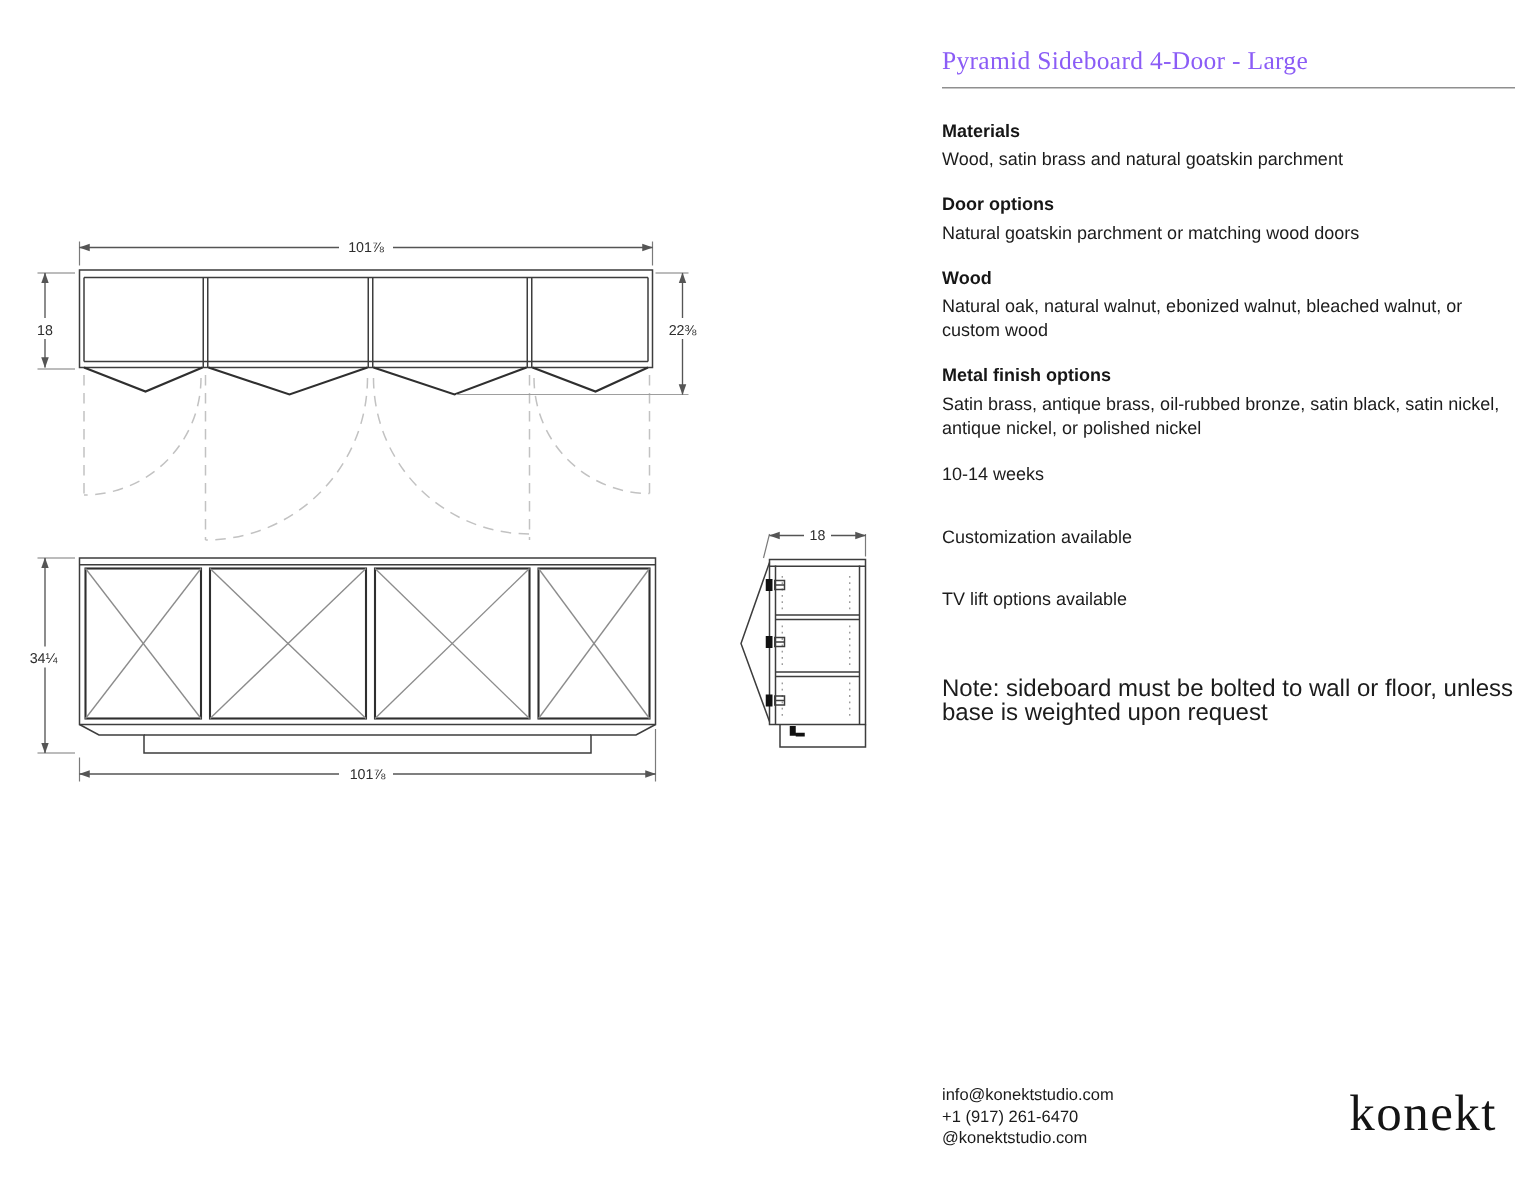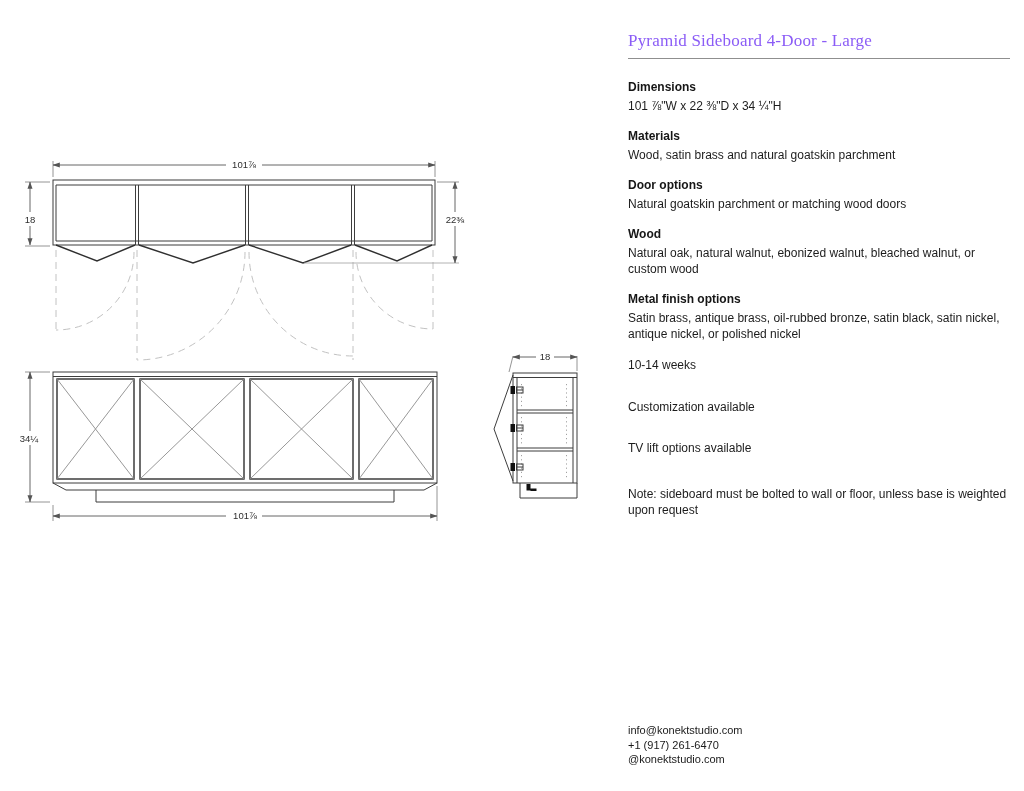--- a/index.html
+++ b/index.html
@@ -18,21 +18,21 @@
   svg text.dimlbl{font-family:"Liberation Sans",sans-serif;font-size:9.5px;fill:#2e2e2e;text-anchor:middle;}
 
   .spec-col{position:absolute;left:628px;top:30px;width:382px;}
   .title{font-family:"Liberation Serif",serif;font-size:17px;font-weight:500;letter-spacing:.2px;
          color:#8b5cf6;margin:0;line-height:21px;}
   .rule{border-bottom:1px solid #8f8f8f;margin-top:7px;margin-bottom:21px;}
   .sec{margin-bottom:15px;}
   .sec-label{font-size:12px;font-weight:bold;color:#161616;margin-bottom:4px;line-height:14px;}
   .sec-text{font-size:12px;line-height:16px;color:#1c1c1c;}
   .standalone{font-size:12px;line-height:13px;margin-top:28px;color:#1c1c1c;}
-  .note{font-size:12px;line-height:16px;margin-top:31px;color:#1c1c1c;}
+  .note{font-size:16px;line-height:16px;margin-top:46px;color:#1c1c1c;}
 
   .contact{position:absolute;left:628px;top:723px;font-size:11px;line-height:14.5px;color:#1a1a1a;}
   .logo{position:absolute;right:26px;top:724px;font-family:"Liberation Serif",serif;
         font-size:34px;letter-spacing:1px;color:#141414;line-height:38px;}
 </style>
 </head>
 <body>
 
 <div class="page">
 
@@ -191,24 +191,20 @@
         <rect class="lblbg" x="536" y="350" width="18" height="13"></rect>
         <text class="dimlbl" x="545" y="360">18</text>
       </g>
     </g>
   </svg>
 
   <div class="spec-col">
     <h1 class="title">Pyramid Sideboard 4-Door - Large</h1>
     <div class="rule"></div>
 
-    <div class="sec">
-      <div class="sec-label">Dimensions</div>
-      <div class="sec-text">101 ⅞"W x 22 ⅜"D x 34 ¼"H</div>
-    </div>
 
     <div class="sec">
       <div class="sec-label">Materials</div>
       <div class="sec-text">Wood, satin brass and natural goatskin parchment</div>
     </div>
 
     <div class="sec">
       <div class="sec-label">Door options</div>
       <div class="sec-text">Natural goatskin parchment or matching wood doors</div>
     </div>
@@ -230,14 +226,15 @@
     <div class="standalone">Customization available</div>
     <div class="standalone">TV lift options available</div>
     <div class="note">Note: sideboard must be bolted to wall or floor, unless base is weighted upon request</div>
   </div>
 
   <div class="contact">
     <div>info@konektstudio.com</div>
     <div>+1 (917) 261-6470</div>
     <div>@konektstudio.com</div>
   </div>
+  <div class="logo">konekt</div>
 
 </div>
 
 </body></html>

